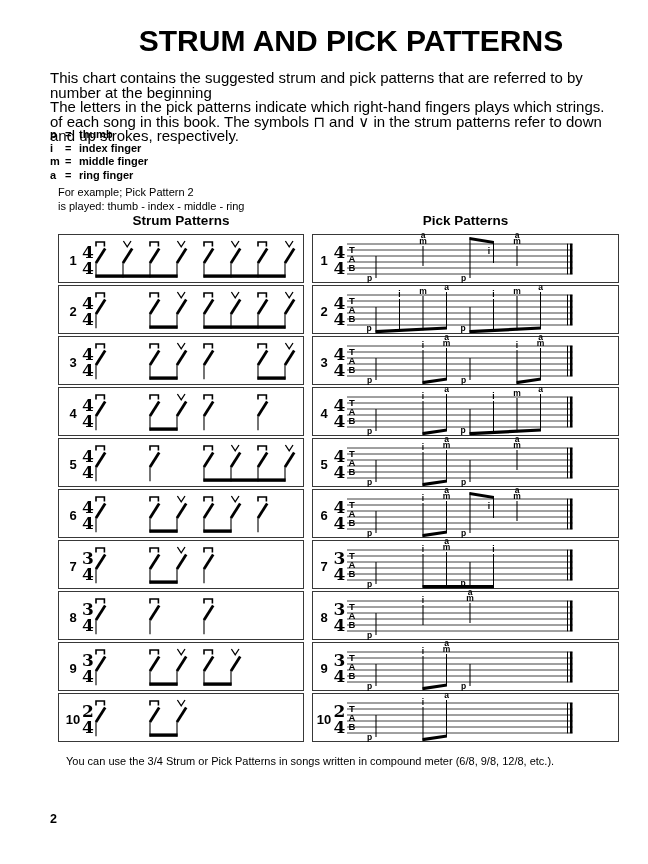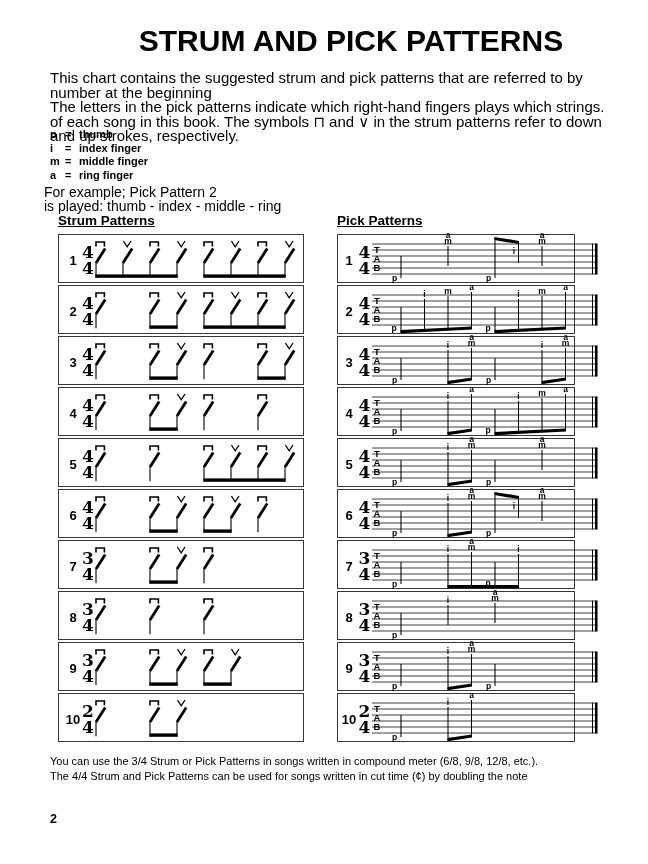--- a/index.html
+++ b/index.html
@@ -9,29 +9,29 @@
   }
   .title{
     position:absolute;top:24px;left:0;width:648px;text-align:center;
     font-size:30px;font-weight:bold;letter-spacing:0px;margin:0;padding-left:27px;
   }
   .intro{position:absolute;left:50px;top:71px;width:560px;font-size:15px;line-height:14.5px;}
   .legend{position:absolute;left:50px;top:128px;font-size:11px;font-weight:bold;line-height:13.5px;}
   .legend-row{display:flex;}
   .lk{width:15px;}
   .leq{width:14px;}
-  .example{position:absolute;left:44px;top:185px;font-size:14px;line-height:14px;}
+  .example{position:absolute;left:58px;top:185px;font-size:11px;line-height:14px;}
   .col{position:absolute;top:213px;}
   .col-strum{left:58px;width:246px;}
-  .col-pick{left:337px;width:238px;}
-  .col h2{font-size:13.5px;font-weight:bold;margin:0 0 6px 0;text-decoration:underline;}
+  .col-pick{left:312px;width:307px;}
+  .col h2{font-size:13.5px;font-weight:bold;text-align:center;margin:0 0 6px 0;}
   .rows{display:flex;flex-direction:column;gap:2px;}
   .pbox{border:1px solid #383838;height:47px;background:#fff;}
   .pbox svg{display:block;overflow:visible;}
-  .footer{position:absolute;left:50px;top:754px;width:560px;font-size:11px;line-height:14.5px;}
+  .footer{position:absolute;left:66px;top:754px;width:560px;font-size:11px;line-height:14.5px;}
   .pagenum{position:absolute;left:50px;top:812px;font-size:12.5px;font-weight:bold;}
   svg text{font-family:"Liberation Sans","DejaVu Sans",sans-serif;}
   .rnum{font-weight:bold;font-size:13px;}
   .tsig{font-family:"DejaVu Serif","Liberation Serif",serif;font-weight:bold;font-size:17px;}
   .tabl{font-weight:bold;font-size:9.5px;}
   .fing{font-weight:bold;font-size:8.5px;}
 </style>
 </head>
 <body>
 
@@ -629,16 +629,15 @@
           <text x="110" y="11" text-anchor="middle" class="fing">i</text>
           <line x1="133.5" y1="6" x2="133.5" y2="43" stroke="#000" stroke-width="1.05"></line>
           <text x="133.5" y="3.8" text-anchor="middle" class="fing">a</text>
         </svg>
       </div>
     </div>
 </section>
 
 <div class="footer">
   <div>You can use the 3/4 Strum or Pick Patterns in songs written in compound meter (6/8, 9/8, 12/8, etc.).</div>
-  <div>The 4/4 Strum and Pick Patterns can be used for songs written in cut time (¢) by doubling the note</div>
 </div>
 
 <div class="pagenum">2</div>
 
 </body></html>

